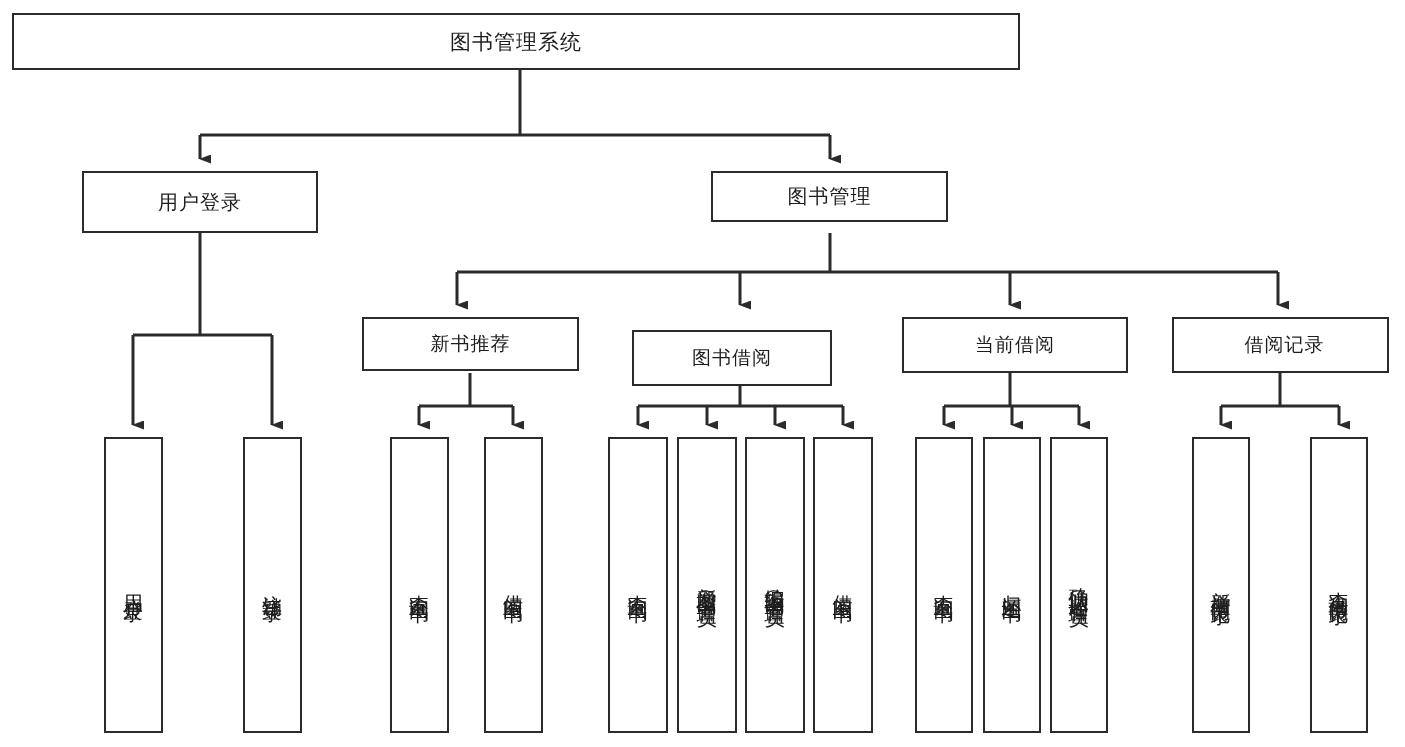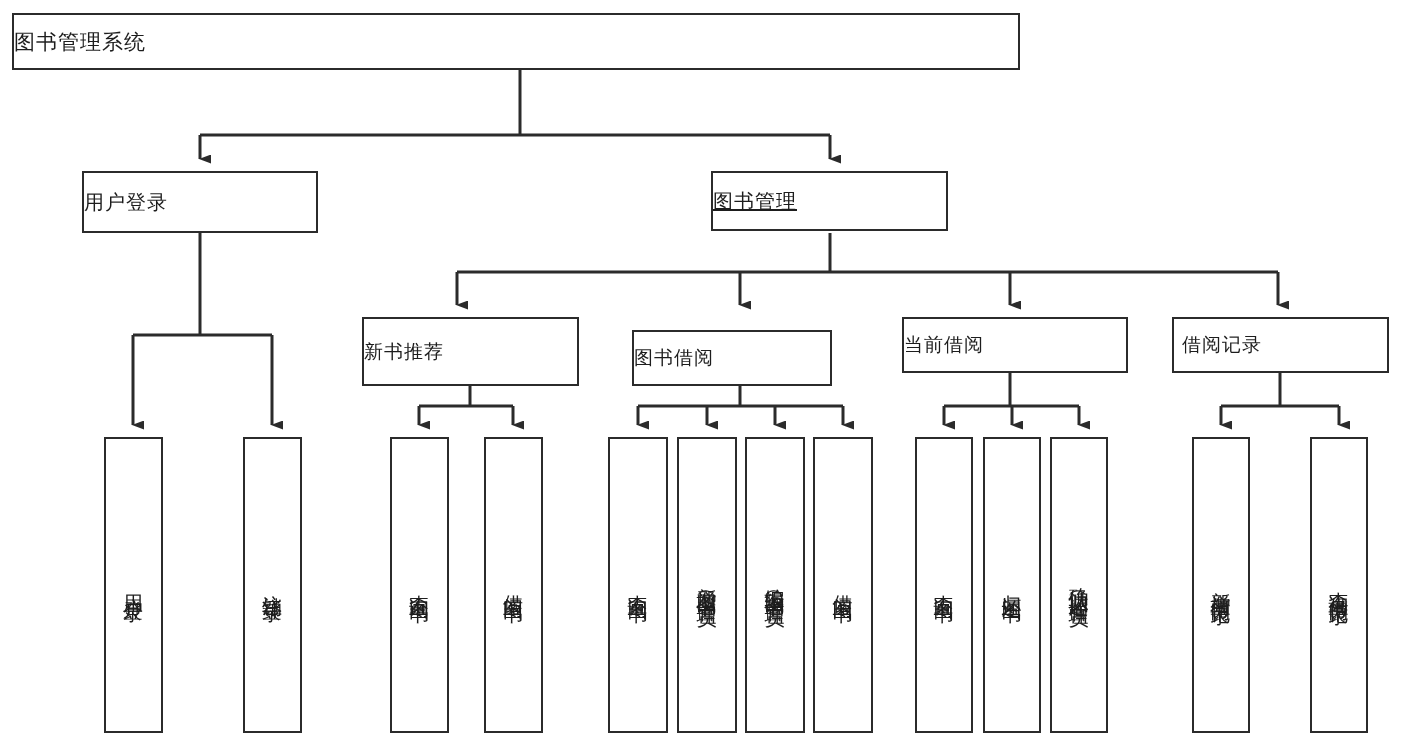--- a/index.html
+++ b/index.html
@@ -24,21 +24,21 @@
     width: 1405px;
     height: 747px;
   }
   .node {
     position: absolute;
     box-sizing: border-box;
     background: #ffffff;
     border: 2px solid #2b2b2b;
     display: flex;
     align-items: center;
-    justify-content: flex-start;
+    justify-content: center;
     color: #1d1d1d;
   }
   .node.root {
     font-size: 21px;
   }
   .node.level1 {
     font-size: 20px;
   }
   .node.level2 {
     font-size: 19px;
@@ -119,24 +119,24 @@
       </g>
   </svg>
 
   <div id="nodes-layer">
       <div class="node root" style="left: 12px; top: 13px; width: 1008px; height: 57px;">
         <span class="hlabel">图书管理系统</span>
       </div>
       <div class="node level1" style="left: 82px; top: 171px; width: 236px; height: 62px;">
         <span class="hlabel">用户登录</span>
       </div>
-      <div class="node level1" style="left: 711px; top: 171px; width: 237px; height: 60px; text-decoration: underline;">
+      <div class="node level1" style="left: 711px; top: 171px; width: 237px; height: 51px;">
         <span class="hlabel">图书管理</span>
       </div>
-      <div class="node level2" style="left: 362px; top: 317px; width: 217px; height: 69px;">
+      <div class="node level2" style="left: 362px; top: 317px; width: 217px; height: 54px;">
         <span class="hlabel">新书推荐</span>
       </div>
       <div class="node level2" style="left: 632px; top: 330px; width: 200px; height: 56px;">
         <span class="hlabel">图书借阅</span>
       </div>
       <div class="node level2" style="left: 902px; top: 317px; width: 226px; height: 56px;">
         <span class="hlabel">当前借阅</span>
       </div>
       <div class="node level2" style="left: 1172px; top: 317px; width: 217px; height: 56px; padding-left: 8px;">
         <span class="hlabel">借阅记录</span>

